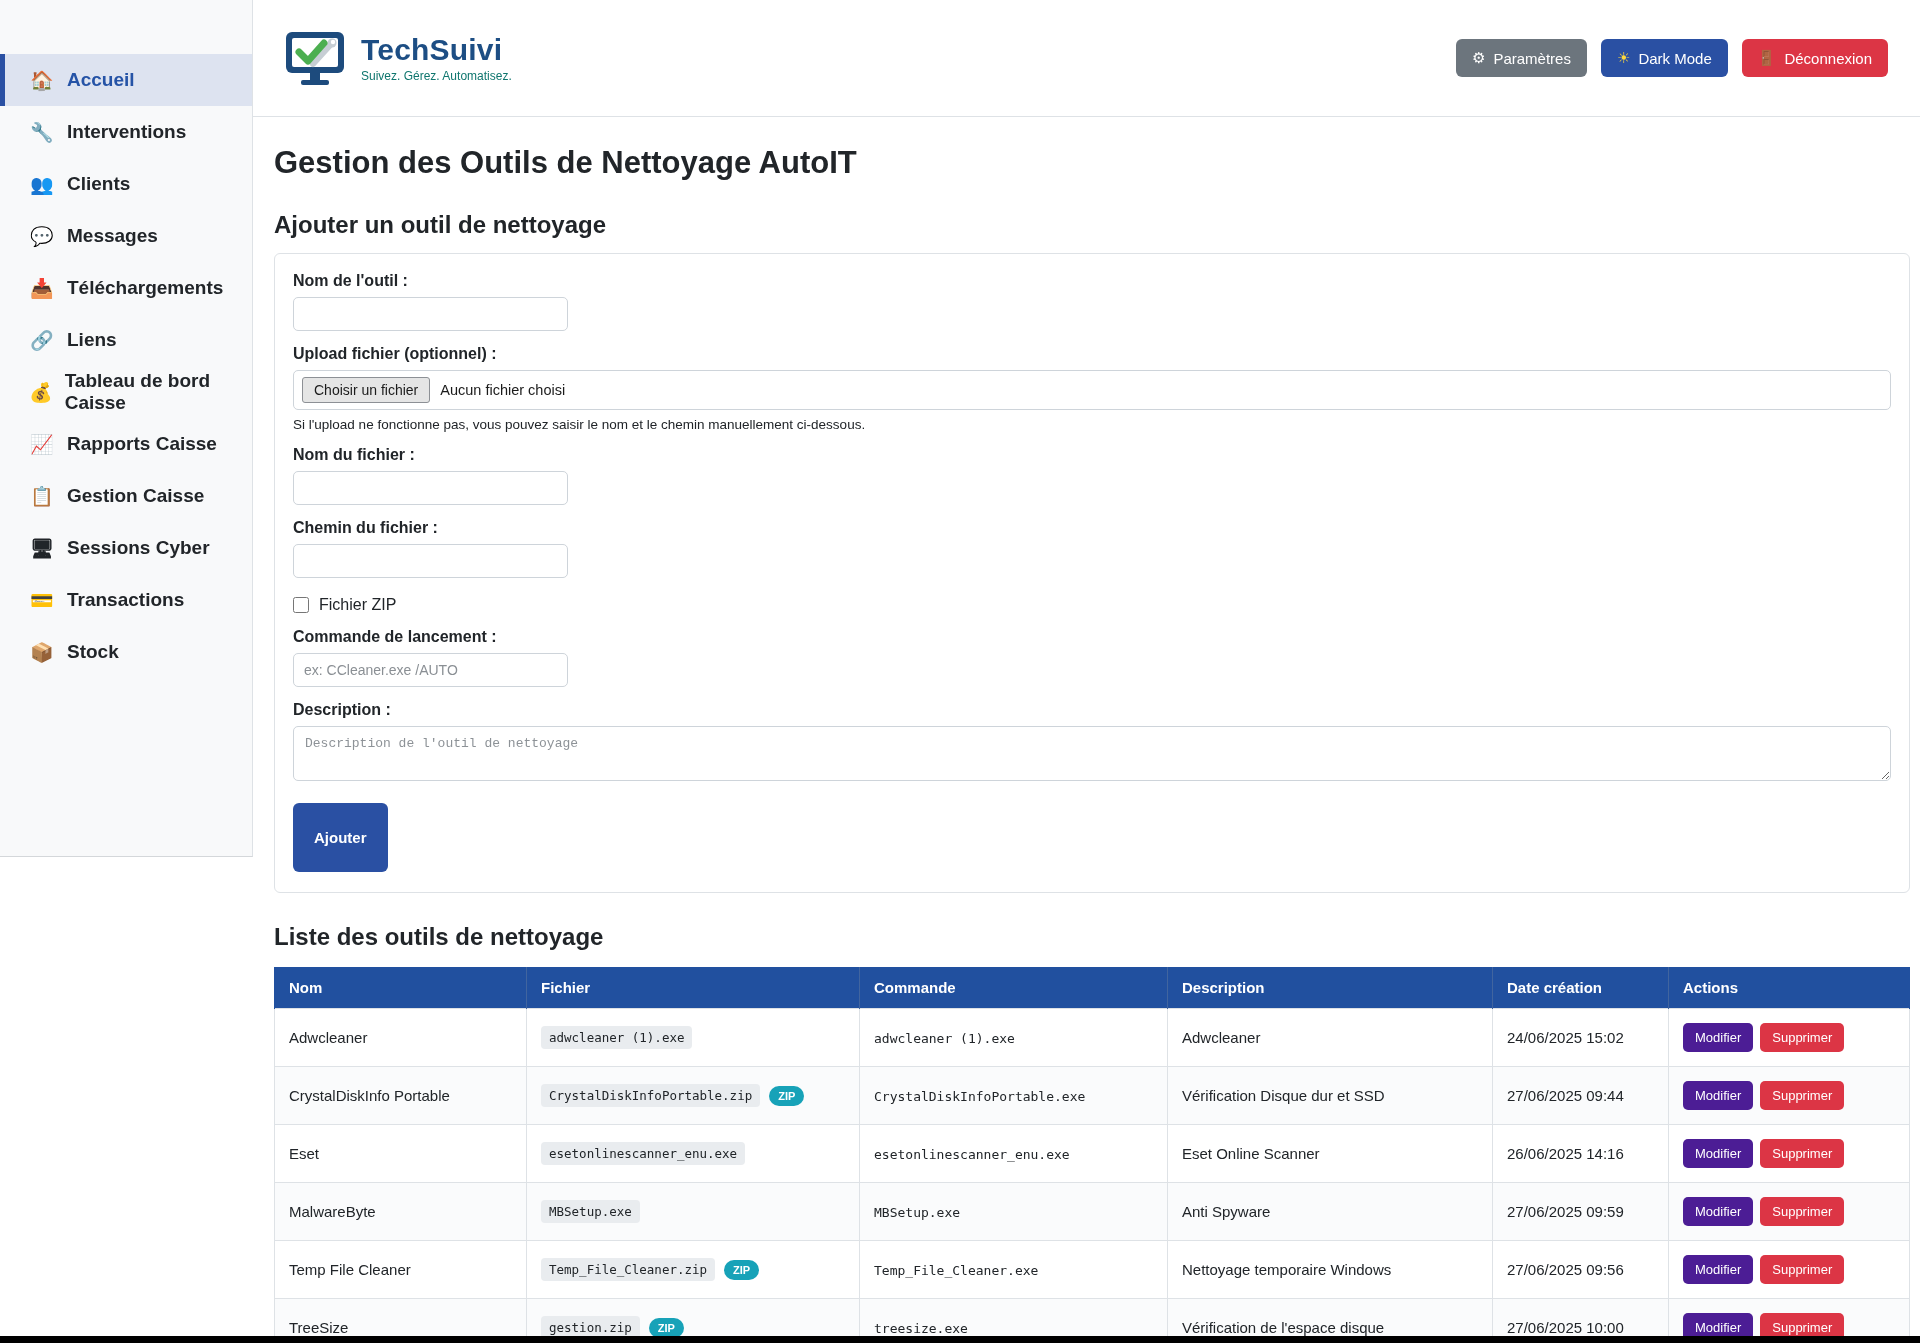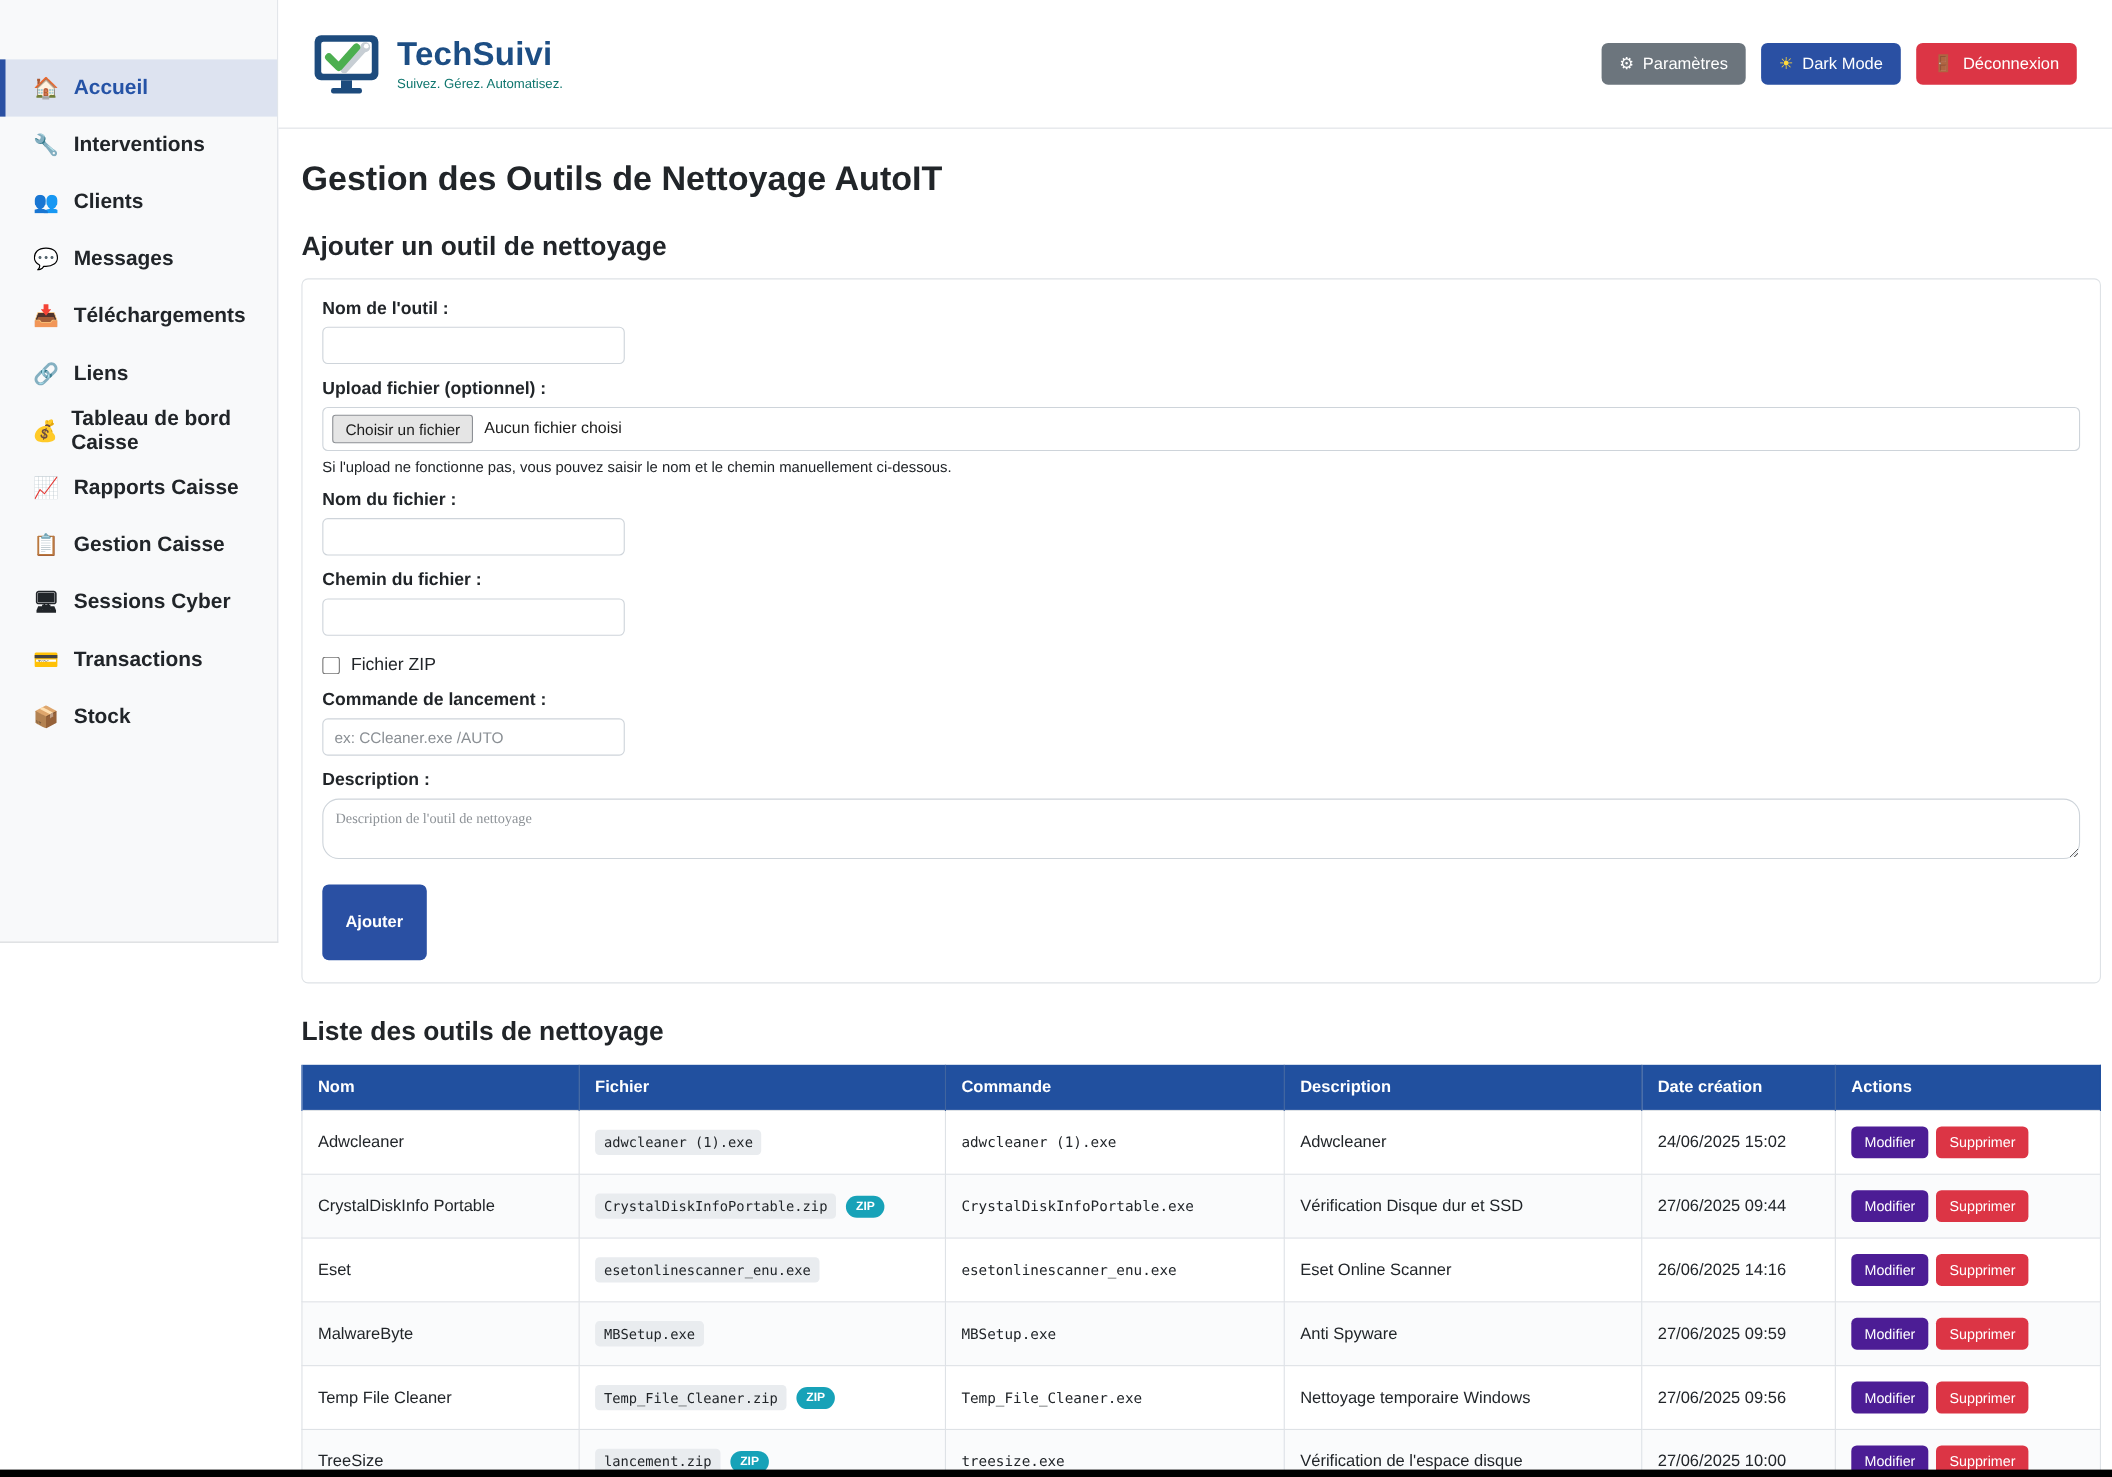--- a/index.html
+++ b/index.html
@@ -67,22 +67,22 @@
     border:1px solid #8d9095; border-radius:3px; background:#e5e5e5;
     font-size:14px; font-family:"Liberation Sans",sans-serif;
     padding:4px 11px; color:#1b1b1b; cursor:pointer;
   }
   .file-status { font-size:14.5px; color:#1b1b1b; }
   .help { font-size:13.5px; color:#212529; margin-top:7px; }
   .chk-row { display:flex; align-items:center; gap:10px; margin:18px 0 2px; }
   .chk-row input { width:16px; height:16px; cursor:pointer; }
   .chk-row label { font-size:16px; font-weight:normal; cursor:pointer; }
   textarea.desc {
-    width:100%; height:55px; border:1px solid #ced4da; border-radius:15px;
-    padding:9px 11px; font-family:Liberation Serif, serif; font-size:13px;
+    width:100%; height:55px; border:1px solid #ced4da; border-radius:5px;
+    padding:9px 11px; font-family:Liberation Mono, monospace; font-size:13px;
     resize:vertical; color:#212529;
   }
   textarea.desc::placeholder { color:#8d9297; }
   .submit-btn {
     margin-top:18px; background:#2a50a3; color:#fff; border:none; border-radius:6px;
     font-size:15px; font-weight:bold; font-family:"Liberation Sans",sans-serif;
     padding:26px 21px; cursor:pointer;
   }
 
   
@@ -342,21 +342,21 @@
         <td class="c-desc">Nettoyage temporaire Windows</td>
         <td class="c-date">27/06/2025 09:56</td>
         <td>
           <button class="act-btn edit">Modifier</button><button class="act-btn del">Supprimer</button>
         </td>
       </tr>
 
       <tr>
         <td class="c-name">TreeSize</td>
         <td>
-          <span class="file-badge">lancement.zip</span><span class="zip-badge">ZIP</span>
+          <span class="file-badge">gestion.zip</span><span class="zip-badge">ZIP</span>
         </td>
         <td><span class="cmd-text">treesize.exe</span></td>
         <td class="c-desc">Vérification de l'espace disque</td>
         <td class="c-date">27/06/2025 10:00</td>
         <td>
           <button class="act-btn edit">Modifier</button><button class="act-btn del">Supprimer</button>
         </td>
       </tr>
 
       <tr>

